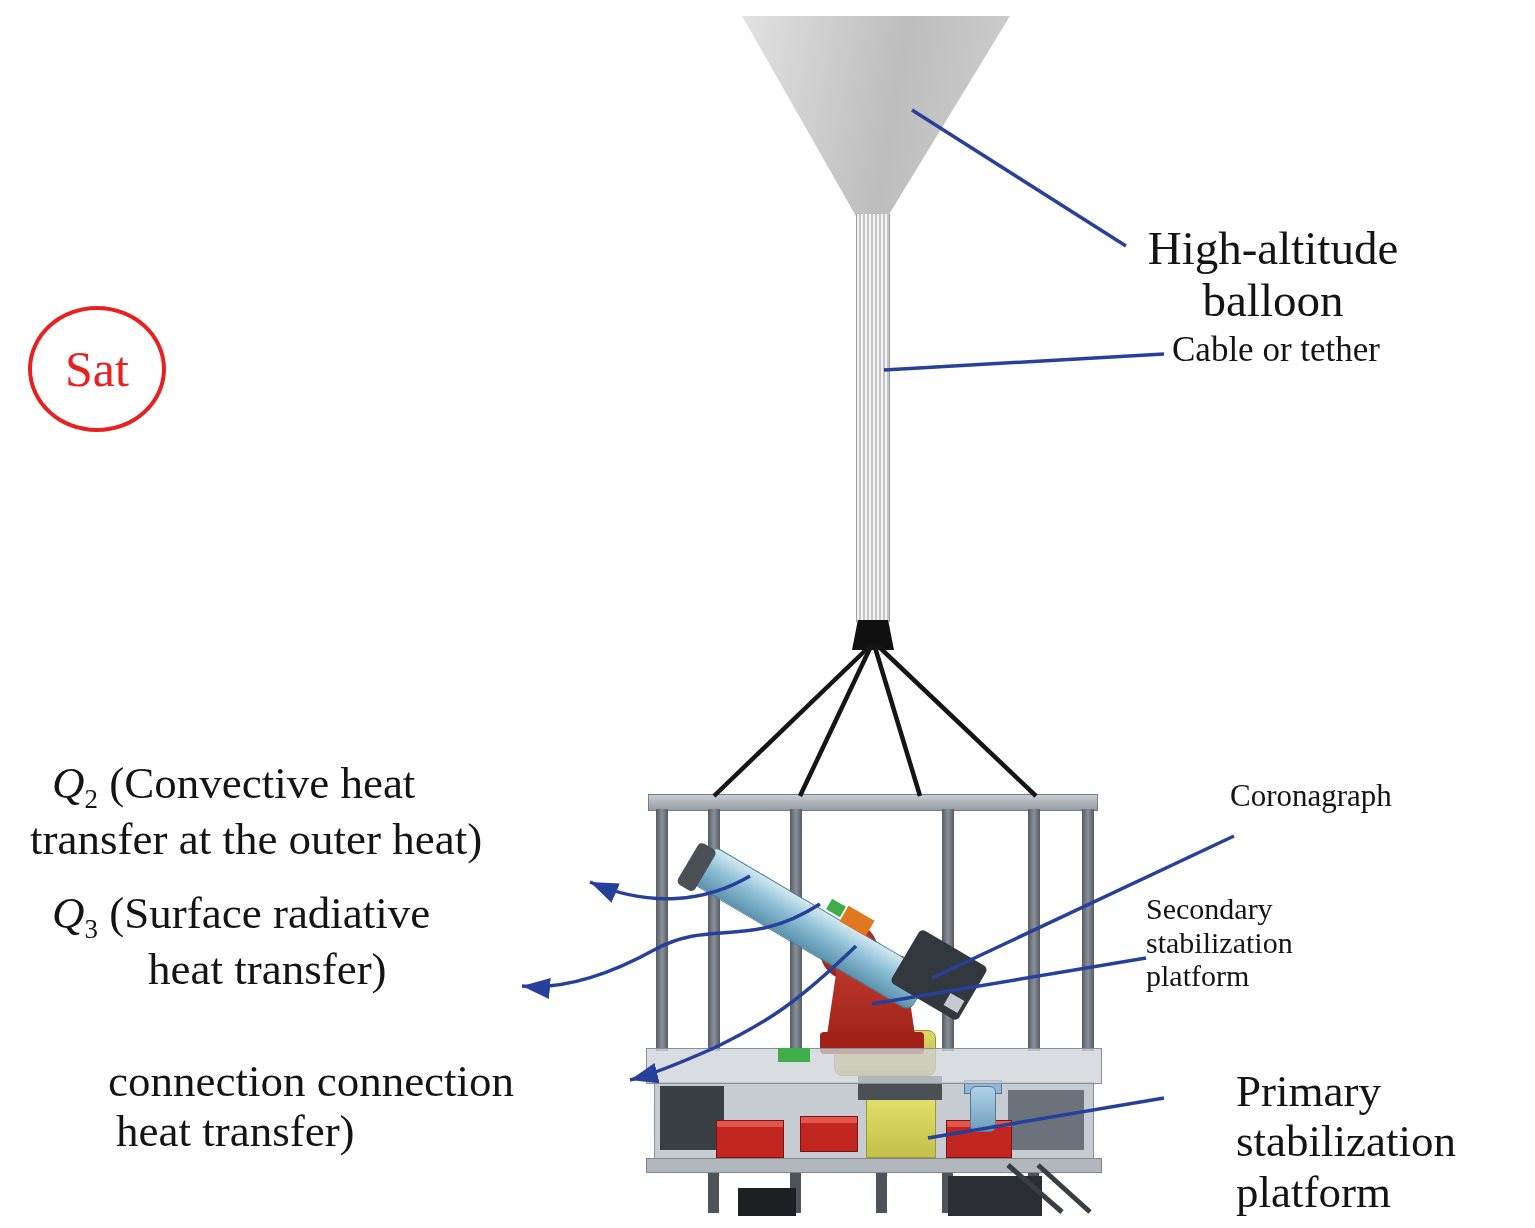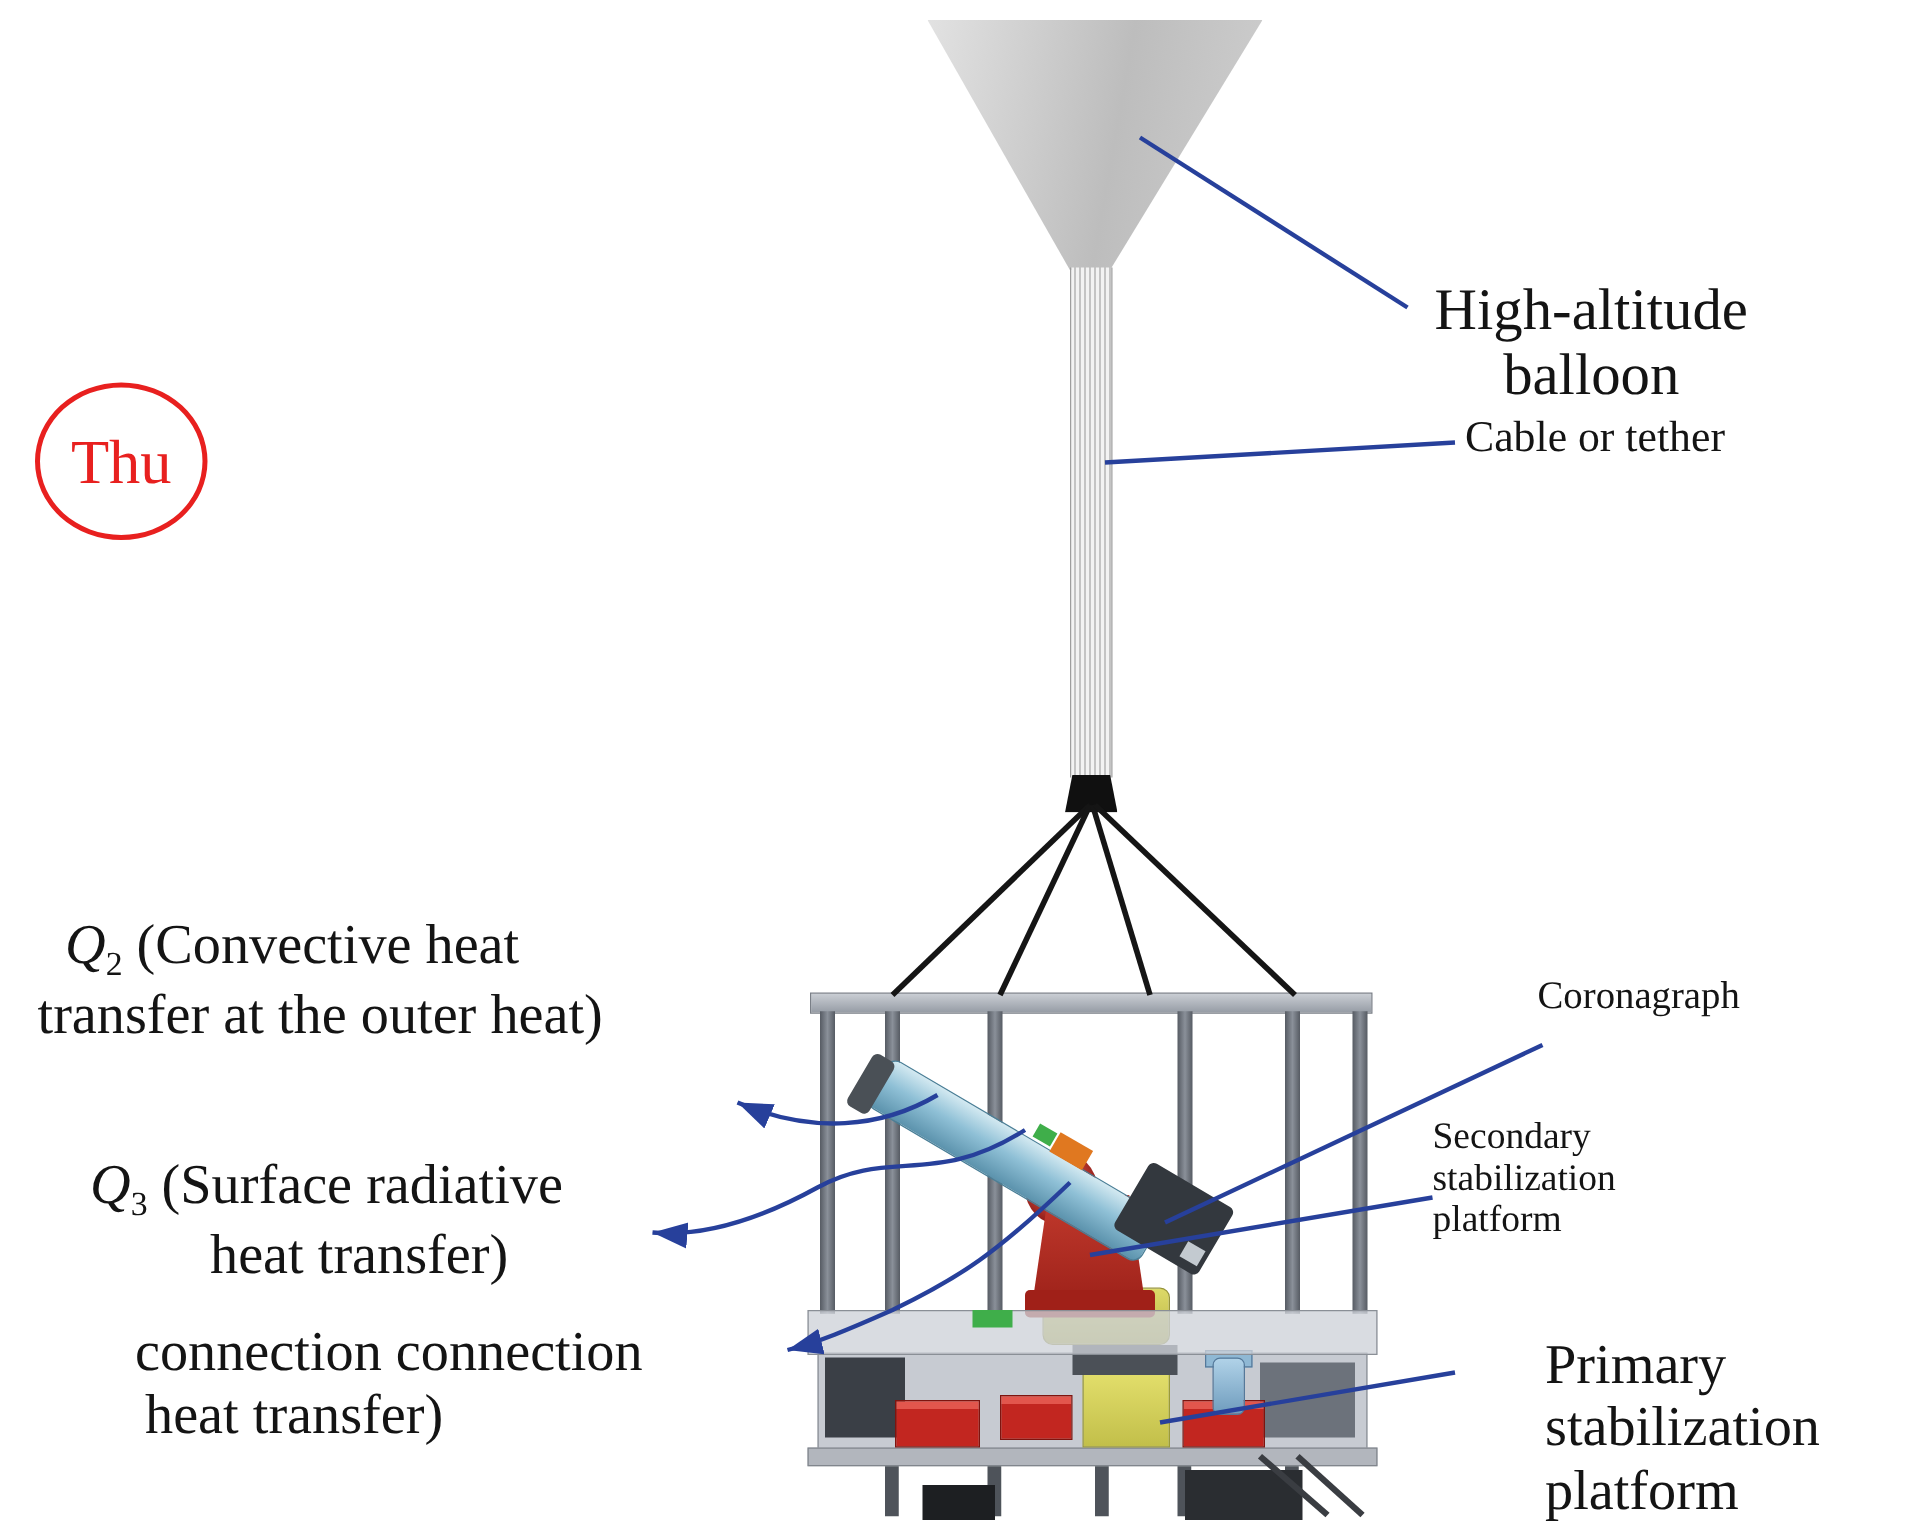--- a/index.html
+++ b/index.html
@@ -74,22 +74,22 @@
   .sun-text{color:#e8201f;font-size:50px;}
 
   
   .label{position:absolute;z-index:30;}
   .balloon-label{left:1108px;top:176px;width:330px;text-align:center;font-size:47px;line-height:1.1;margin-top:47px;}
   .cable-label{left:1172px;top:330px;font-size:35px;}
   .coronagraph-label{left:1230px;top:778px;font-size:31px;}
   .secondary-label{left:1146px;top:892px;font-size:30px;line-height:1.12;}
   .primary-label{left:1236px;top:1066px;font-size:45px;line-height:1.12;}
   .q-label{font-size:45px;line-height:1.12;}
-  .q2-label{left:30px;top:730px;}
-  .q3-label{left:52px;top:922px;margin-left:20px;}
+  .q2-label{left:30px;top:758px;}
+  .q3-label{left:52px;top:888px;}
   .q4-label{left:108px;top:1056px;}
   .q2-label .line1{padding-left:22px;}
   .q3-label .line2{padding-left:96px;}
   .q4-label .line1{padding-left:10px;}
   .q4-label .line3{padding-left:8px;}
   .qsym{font-style:italic;}
   .q-label sub{font-size:0.6em;}
 
   
   #overlay{position:absolute;left:0;top:0;width:1535px;height:1228px;z-index:20;pointer-events:none;}
@@ -141,21 +141,21 @@
   <div class="abs base-yellow"></div>
   <div class="abs tube"></div>
   <div class="abs tube-cap"></div>
   <div class="abs orange-piece"></div>
   <div class="abs green-piece"></div>
   <div class="abs detector"></div>
   <div class="abs detector-chip"></div>
   <div class="abs slab"></div>
 
   <div class="abs sun-circle">
-    <span class="sun-text">Thu</span>
+    <span class="sun-text">Sat</span>
   </div>
 
   <svg id="overlay" viewBox="0 0 1535 1228">
     <defs>
       <marker id="arrow" markerWidth="10" markerHeight="8" refX="8" refY="3" orient="auto" markerUnits="strokeWidth">
         <path d="M0,0 L8,3 L0,6 Z" fill="#27409b"></path>
       </marker>
     </defs>
 
     <line class="susp" x1="872" y1="644" x2="714" y2="796"></line>

